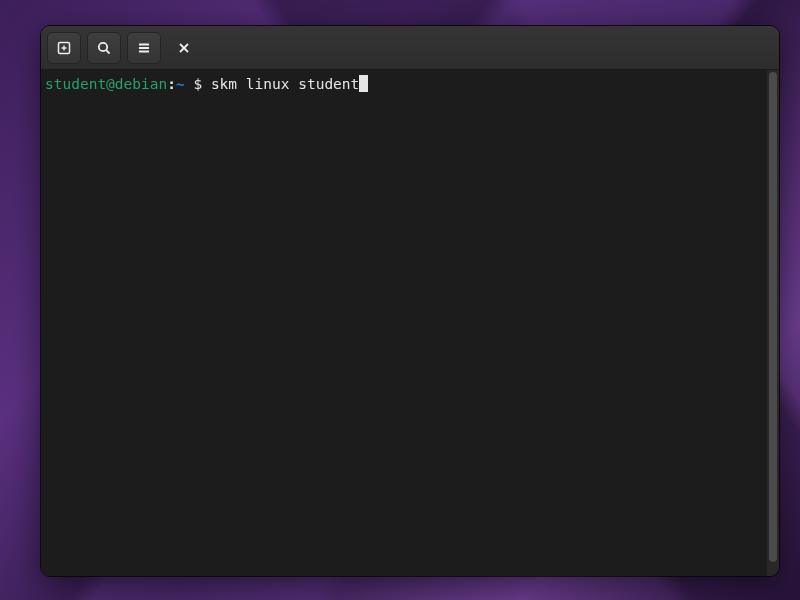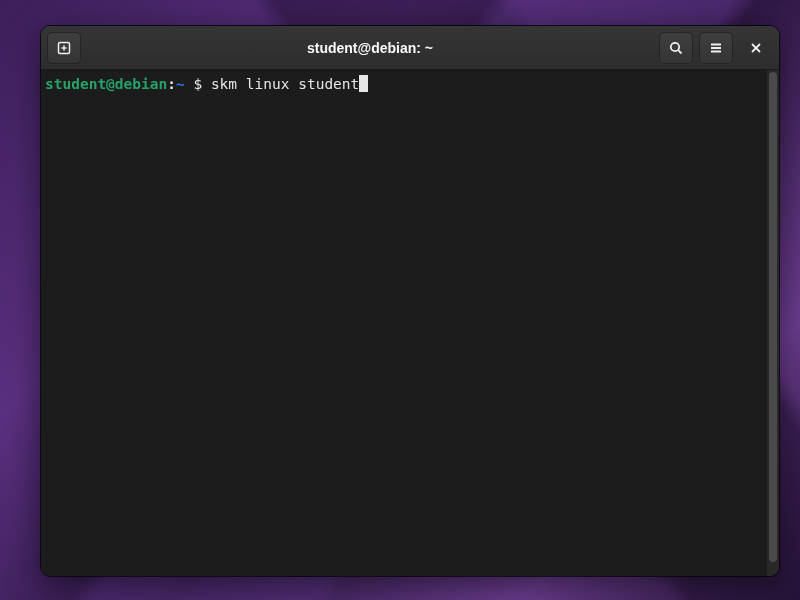--- a/index.html
+++ b/index.html
@@ -82,21 +82,21 @@
     }
     .terminal-content {
       flex: 1;
       padding: 5px 4px;
       font-family: "DejaVu Sans Mono", "Liberation Mono", Consolas, monospace;
       font-size: 14.5px;
       line-height: 18px;
       color: #e6e6e6;
       white-space: pre;
     }
-    .prompt-user { color: #26a269; font-weight: bold; }
+    .prompt-user { color: #26a269; font-weight: normal; }
     .prompt-path { color: #2a7bde; font-weight: bold; }
     .prompt-sep { color: #e6e6e6; font-weight: bold; }
     .cursor {
       display: inline-block;
       width: 9px;
       height: 17px;
       background: #e6e6e6;
       vertical-align: text-bottom;
       margin-bottom: 0px;
     }
@@ -123,21 +123,20 @@
 
 <div class="window">
   <div class="titlebar">
     <div class="tb-btn">
       <svg width="16" height="16" viewBox="0 0 16 16" stroke="#eee" stroke-width="1.5" fill="none">
         <rect x="2.5" y="2.5" width="11" height="11" rx="1.5"></rect>
         <line x1="8" y1="5.5" x2="8" y2="10.5"></line>
         <line x1="5.5" y1="8" x2="10.5" y2="8"></line>
       </svg>
     </div>
-    <div class="tb-title">student@debian: ~</div>
     <div class="tb-right">
       <div class="tb-btn">
         <svg width="16" height="16" viewBox="0 0 16 16" stroke="#eee" stroke-width="1.8" fill="none">
           <circle cx="7" cy="7" r="4.2"></circle>
           <line x1="10.2" y1="10.2" x2="13.5" y2="13.5"></line>
         </svg>
       </div>
       <div class="tb-btn">
         <svg width="16" height="16" viewBox="0 0 16 16" stroke="#eee" stroke-width="1.8">
           <line x1="3" y1="4.5" x2="13" y2="4.5"></line>

